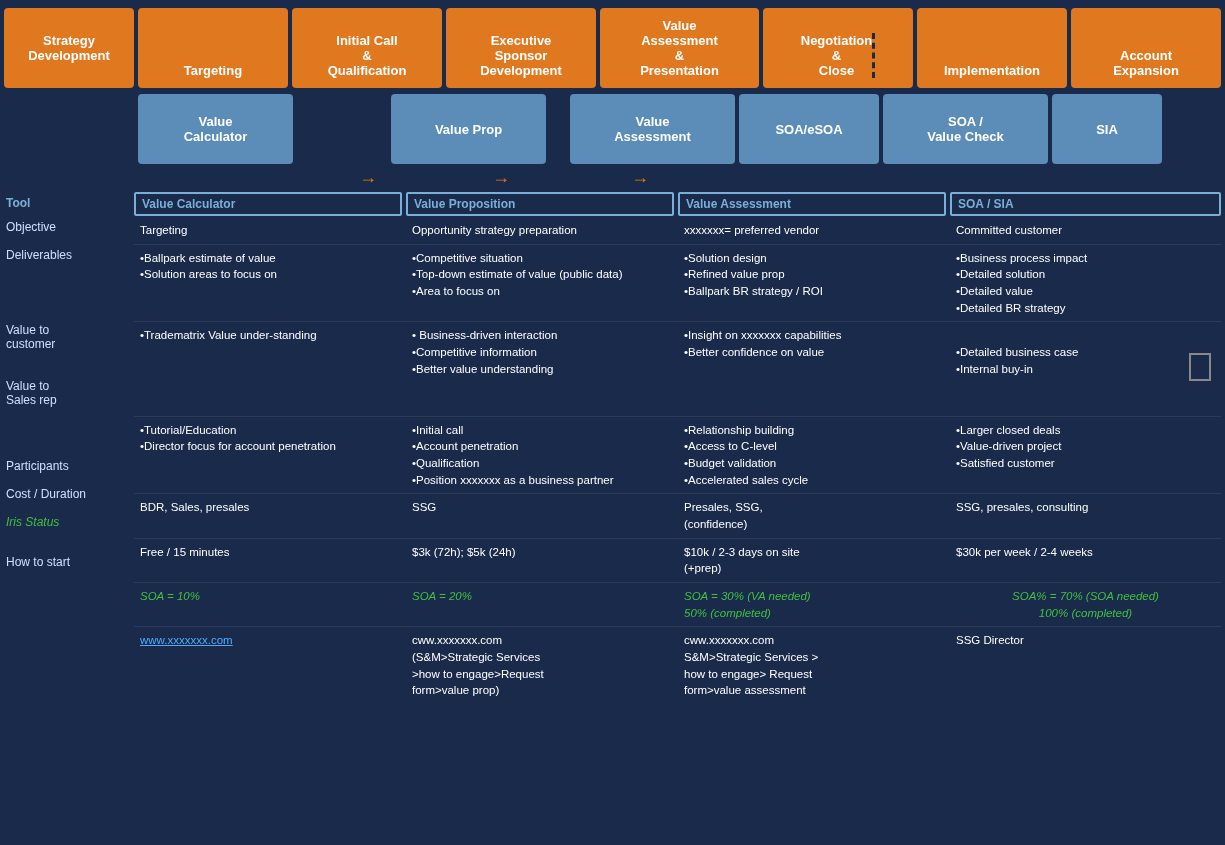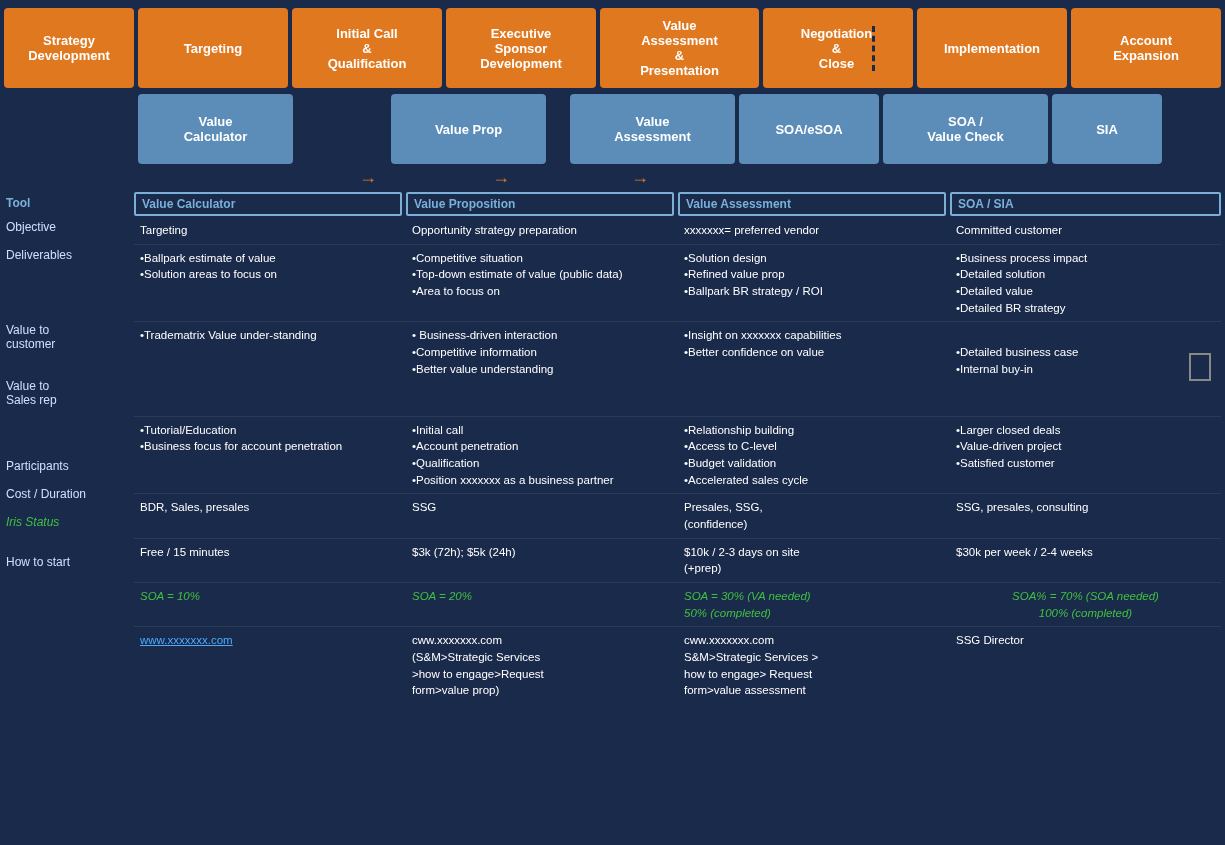--- a/index.html
+++ b/index.html
@@ -27,21 +27,21 @@
       font-size: 13px;
       text-align: center;
       padding: 10px 6px;
       border-radius: 4px;
       display: flex;
       align-items: center;
       justify-content: center;
       min-height: 80px;
     }
     .stage-box.narrow { flex: 0 0 130px; }
-    .stage-box.medium { flex: 0 0 150px; }
+    .stage-box.medium { flex: 0 0 150px; align-items: flex-end; }
     .stage-box.wide { flex: 1; }
     .tool-box {
       background-color: #5b8db8;
       color: white;
       font-weight: bold;
       font-size: 14px;
       text-align: center;
       padding: 14px 8px;
       border-radius: 4px;
       display: flex;
@@ -297,21 +297,21 @@
         <span style="white-space:pre-line;">•Detailed business case
 •Internal buy-in</span>
         
         <div style="position:absolute; right:10px; top:30px; width:22px; height:28px; border:2px solid #888; pointer-events:none;"></div>
       </div>
     </div>
     <div class="row-sep"></div>
 
     <div class="data-row">
       <div class="data-cell dc1" style="white-space:pre-line;">•Tutorial/Education
-•Business focus for account penetration</div>
+•Director focus for account penetration</div>
       <div class="data-cell dc2" style="white-space:pre-line;">•Initial call
 •Account penetration
 •Qualification
 •Position xxxxxxx as a business partner</div>
       <div class="data-cell dc3" style="white-space:pre-line;">•Relationship building
 •Access to C-level
 •Budget validation
 •Accelerated sales cycle</div>
       <div class="data-cell dc4" style="white-space:pre-line;">•Larger closed deals
 •Value-driven project

